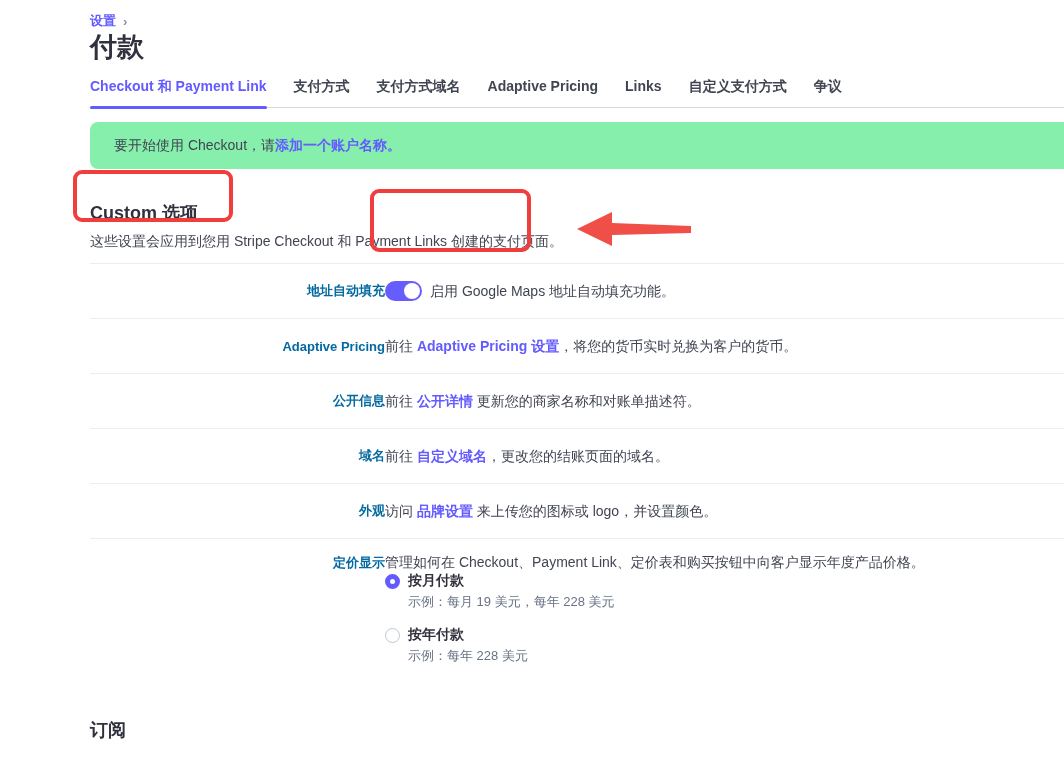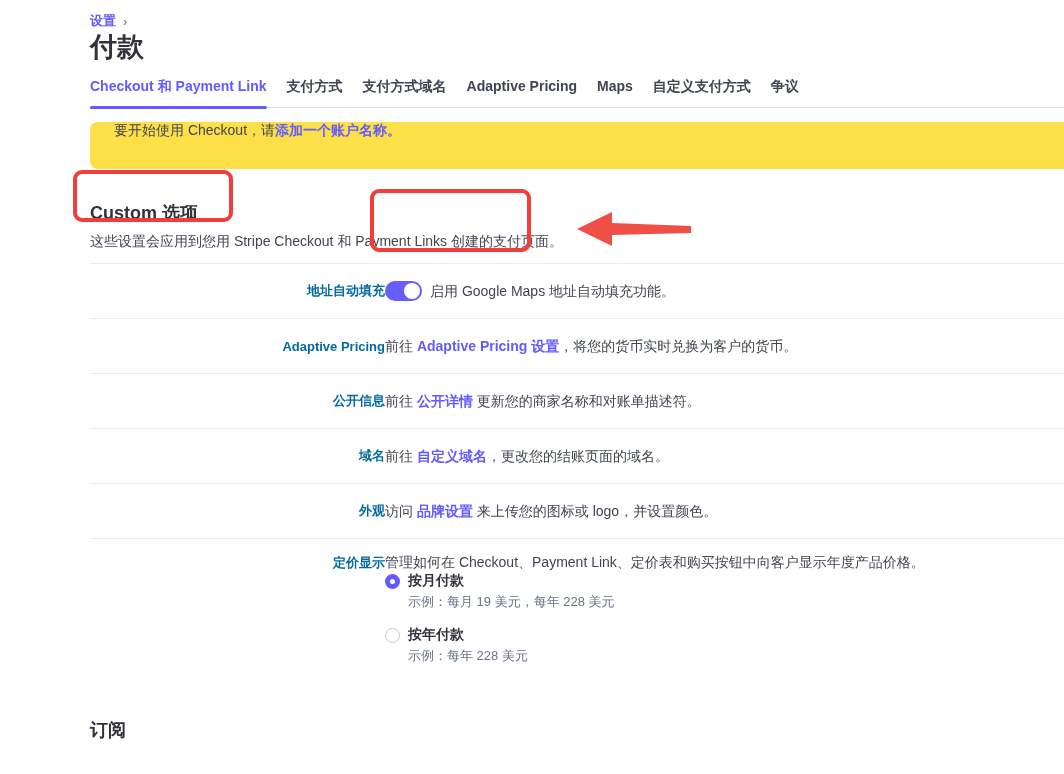--- a/index.html
+++ b/index.html
@@ -16,29 +16,29 @@
 
   
   .breadcrumb { display: flex; align-items: center; gap: 7px; height: 18px; }
   .breadcrumb-link { color: #635bff; font-size: 13px; font-weight: 700; cursor: pointer; }
   .breadcrumb-sep { color: #87909f; font-size: 13px; font-weight: 700; }
 
   
   .page-title { margin-top: 0; font-size: 27px; line-height: 34px; font-weight: 700; color: #30313d; }
 
   
-  .tabs { display: flex; gap: 20px; margin-top: 11px; border-bottom: 1px solid #d5dbe1; padding-right: 20px; }
+  .tabs { display: flex; gap: 27px; margin-top: 11px; border-bottom: 1px solid #d5dbe1; padding-right: 20px; }
   .tab { position: relative; padding: 3px 0 11px; font-size: 14px; font-weight: 600; color: #414552; cursor: pointer; white-space: nowrap; }
   .tab.active { color: #635bff; }
   .tab.active::after { content: ""; position: absolute; left: 0; right: 0; bottom: -2px; height: 3px; background: #635bff; border-radius: 2px; }
 
   
   .banner {
-    margin-top: 14px; height: 47px; background: #fde047;
-    border-radius: 8px 0 0 8px; display: flex; align-items: flex-start; padding-left: 24px;
+    margin-top: 14px; height: 47px; background: #86efac;
+    border-radius: 8px 0 0 8px; display: flex; align-items: center; padding-left: 24px;
     color: #414552;
   }
   .banner a, .inline-link { color: #635bff; font-weight: 700; text-decoration: none; cursor: pointer; }
   .row-link { color: #635bff; font-weight: 600; cursor: pointer; }
 
   
   .section-title { margin-top: 32px; font-size: 18px; line-height: 24px; font-weight: 700; color: #30313d; }
   .section-desc { margin-top: 6px; font-size: 14px; line-height: 20px; color: #414552; }
   .divider { margin-top: 12px; border-top: 1px solid #ebeef1; }
 
@@ -83,21 +83,21 @@
       <span class="breadcrumb-sep">›</span>
     </div>
 
     <div class="page-title">付款</div>
 
     <div class="tabs">
       <div class="tab active">Checkout 和 Payment Link</div>
       <div class="tab">支付方式</div>
       <div class="tab">支付方式域名</div>
       <div class="tab">Adaptive Pricing</div>
-      <div class="tab">Maps</div>
+      <div class="tab">Links</div>
       <div class="tab">自定义支付方式</div>
       <div class="tab">争议</div>
     </div>
 
     <div class="banner">
       <span><span>要开始使用 Checkout，请</span><a>添加一个账户名称。</a></span>
     </div>
 
     <div class="section-title">Custom 选项</div>
     <div class="section-desc">这些设置会应用到您用 Stripe Checkout 和 Payment Links 创建的支付页面。</div>

